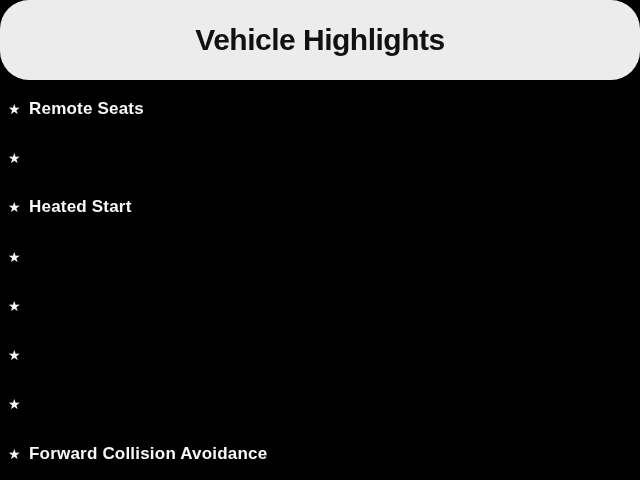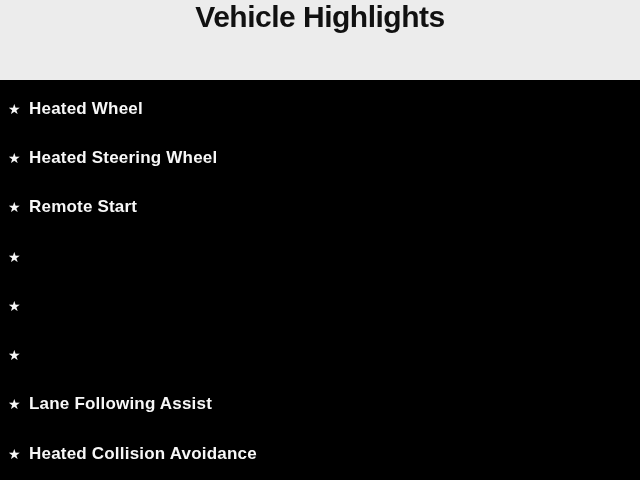--- a/index.html
+++ b/index.html
@@ -16,21 +16,23 @@
     height: 480px;
     display: flex;
     flex-direction: column;
     background: #000000;
   }
   .header {
     height: 80px;
     flex: 0 0 80px;
     background: #ececec;
     display: flex;
+    align-items: center;
     justify-content: center;
+    border-radius: 29px;
   }
   .header-title {
     font-size: 30px;
     font-weight: bold;
     letter-spacing: -0.5px;
     color: #111111;
   }
   .list {
     flex: 1 1 auto;
     padding-top: 4px;
@@ -66,42 +68,40 @@
 
 <div class="page">
 
   <div class="header">
     <div class="header-title">Vehicle Highlights</div>
   </div>
 
   <div class="list">
     <div class="item">
       <span class="star">★</span>
-      <span class="label">Heated Wheel</span>
+      <span class="label">Remote Seats</span>
     </div>
     <div class="item">
       <span class="star">★</span>
-      <span class="label">Heated Steering Wheel</span>
     </div>
     <div class="item">
       <span class="star">★</span>
-      <span class="label">Remote Start</span>
+      <span class="label">Heated Start</span>
     </div>
     <div class="item">
       <span class="star">★</span>
     </div>
     <div class="item">
       <span class="star">★</span>
     </div>
     <div class="item">
       <span class="star">★</span>
     </div>
     <div class="item">
       <span class="star">★</span>
-      <span class="label">Lane Following Assist</span>
     </div>
     <div class="item">
       <span class="star">★</span>
-      <span class="label">Heated Collision Avoidance</span>
+      <span class="label">Forward Collision Avoidance</span>
     </div>
   </div>
 
 </div>
 
 </body></html>

